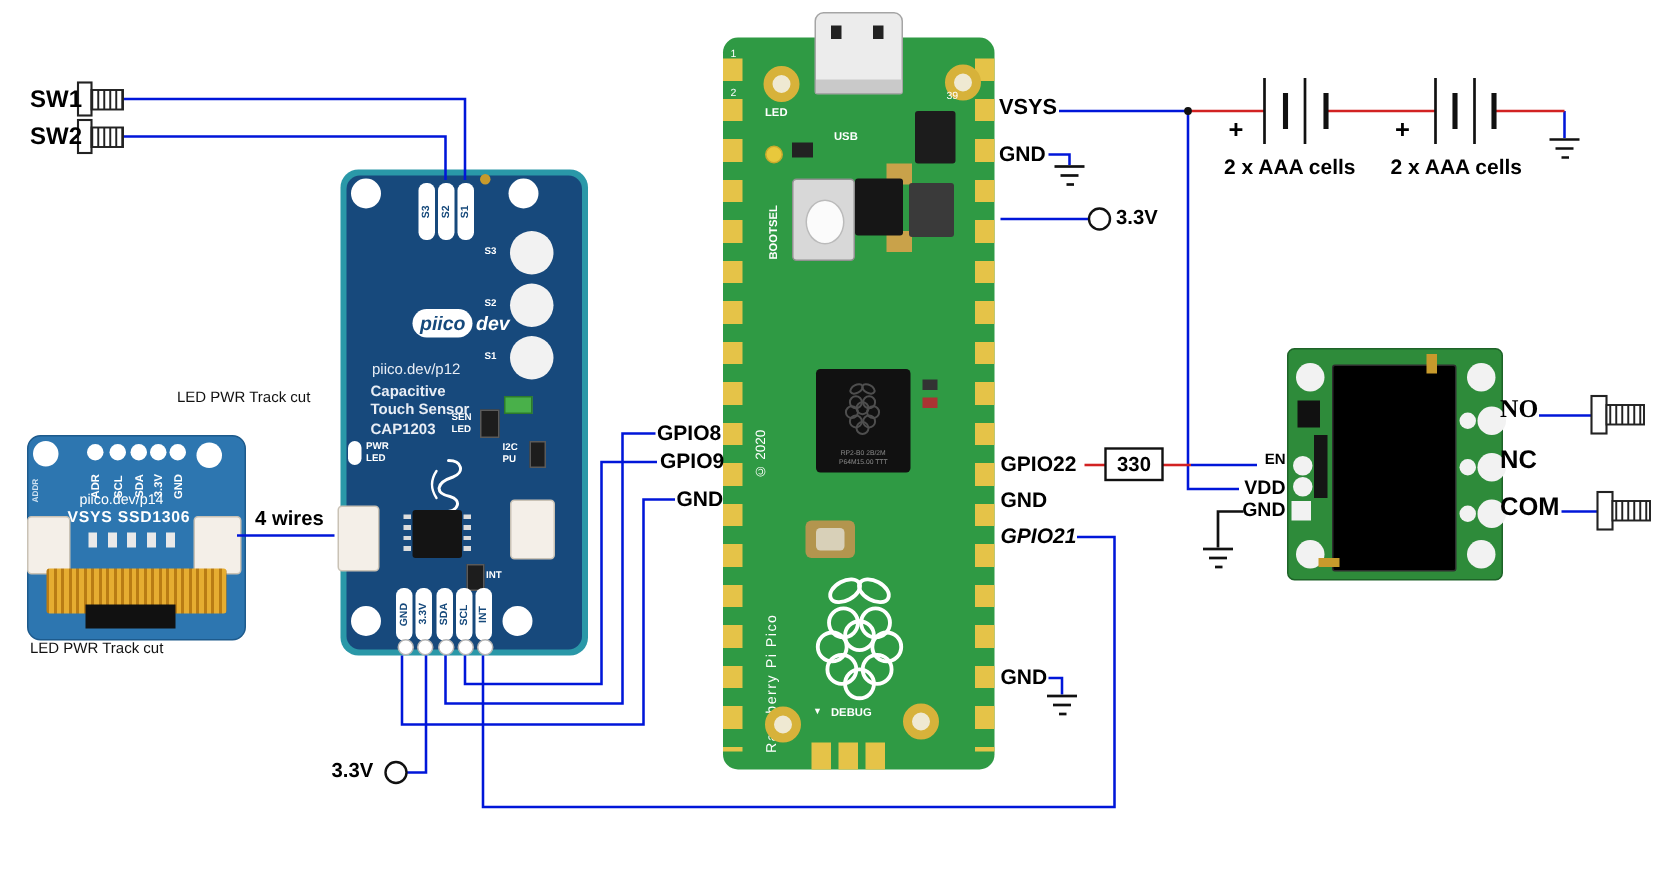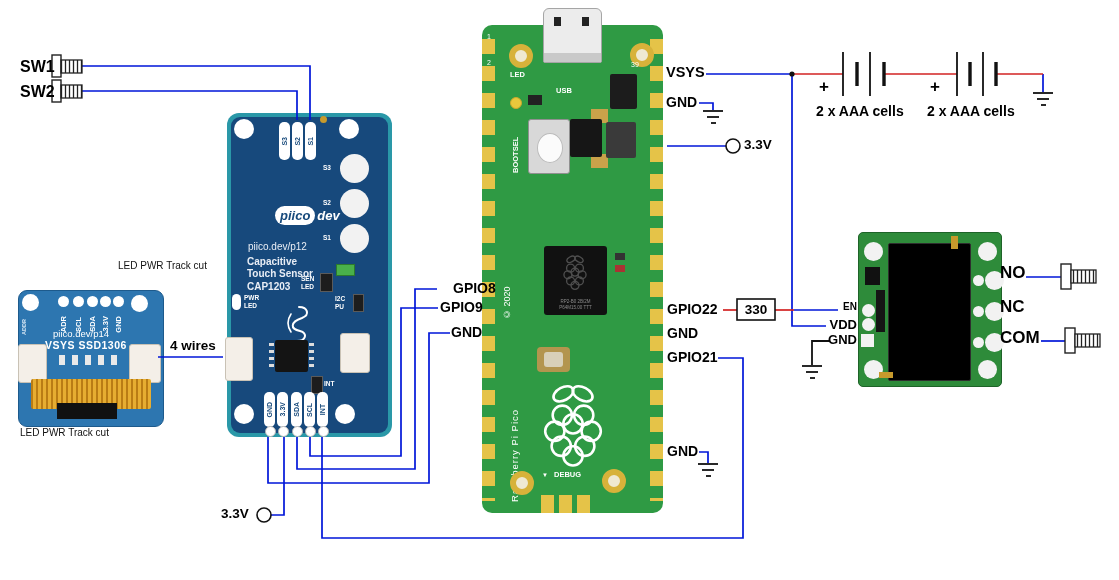--- a/index.html
+++ b/index.html
@@ -343,35 +343,35 @@
       <rect x="1075" y="334" width="25" height="13" fill="url(#hatch)" stroke="#222" stroke-width="1.3"></rect>
     </g>
   </svg>
 
   <div class="lbl sm" style="left:20px;top:59px;">SW1</div>
   <div class="lbl sm" style="left:20px;top:84px;">SW2</div>
   <div class="lbl rg" style="left:118px;top:261px;">LED PWR Track cut</div>
   <div class="lbl" style="left:170px;top:339px;font-size:13.5px;">4 wires</div>
   <div class="lbl rg" style="left:20px;top:428px;">LED PWR Track cut</div>
   <div class="lbl" style="left:221px;top:507px;font-size:13.5px;">3.3V</div>
-  <div class="lbl" style="left:453px;top:281px;">GPIO8</div>
+  <div class="lbl" style="left:438px;top:281px;">GPIO8</div>
   <div class="lbl" style="left:440px;top:300px;">GPIO9</div>
   <div class="lbl" style="left:451px;top:325px;">GND</div>
   <div class="lbl" style="left:666px;top:65px;font-size:14.5px;">VSYS</div>
   <div class="lbl" style="left:666px;top:95px;">GND</div>
   <div class="lbl" style="left:744px;top:138px;font-size:13.5px;">3.3V</div>
   <div class="lbl" style="left:667px;top:302px;">GPIO22</div>
   <div class="lbl" style="left:667px;top:326px;">GND</div>
-  <div class="lbl" style="left:667px;top:350px;">GPIO21</div>
+  <div class="lbl" style="left:667px;top:350px;font-style:italic;">GPIO21</div>
   <div class="lbl" style="left:667px;top:444px;">GND</div>
   <div class="lbl" style="left:737px;top:299px;width:38px;height:21px;display:flex;align-items:center;justify-content:center;font-size:13.5px;">330</div>
   <div class="lbl big" style="left:819px;top:78px;">+</div>
   <div class="lbl big" style="left:930px;top:78px;">+</div>
   <div class="lbl" style="left:816px;top:104px;">2 x AAA cells</div>
   <div class="lbl" style="left:927px;top:104px;">2 x AAA cells</div>
   <div class="lbl right" style="left:830px;top:302px;width:27px;font-size:10px;">EN</div>
   <div class="lbl right" style="left:820px;top:318px;width:37px;font-size:13px;">VDD</div>
   <div class="lbl right" style="left:820px;top:333px;width:37px;font-size:13px;">GND</div>
-  <div class="lbl big" style="left:1000px;top:264px;">NO</div>
+  <div class="lbl big" style="left:1000px;top:264px;font-family:Liberation Serif, serif;">NO</div>
   <div class="lbl big" style="left:1000px;top:298px;">NC</div>
   <div class="lbl big" style="left:1000px;top:329px;">COM</div>
 
 </div>
 
 </body></html>

